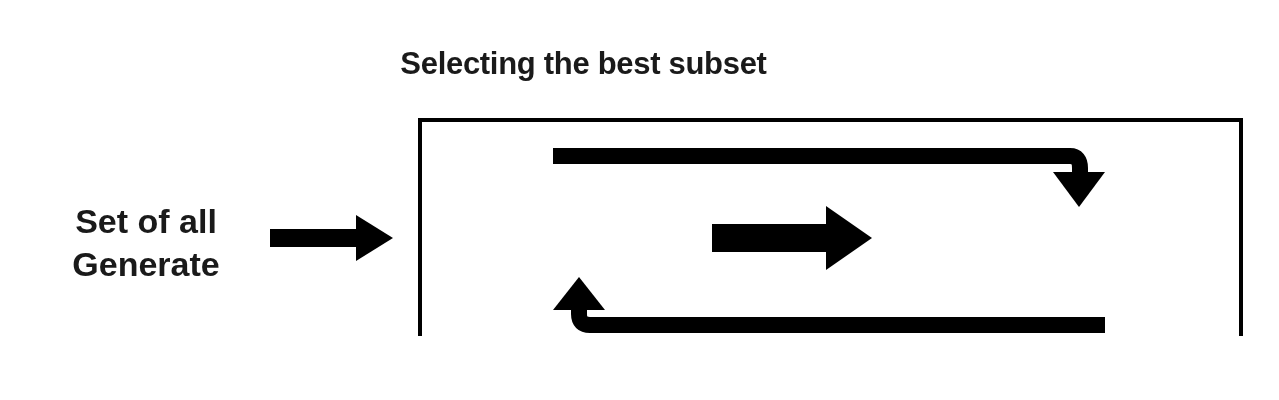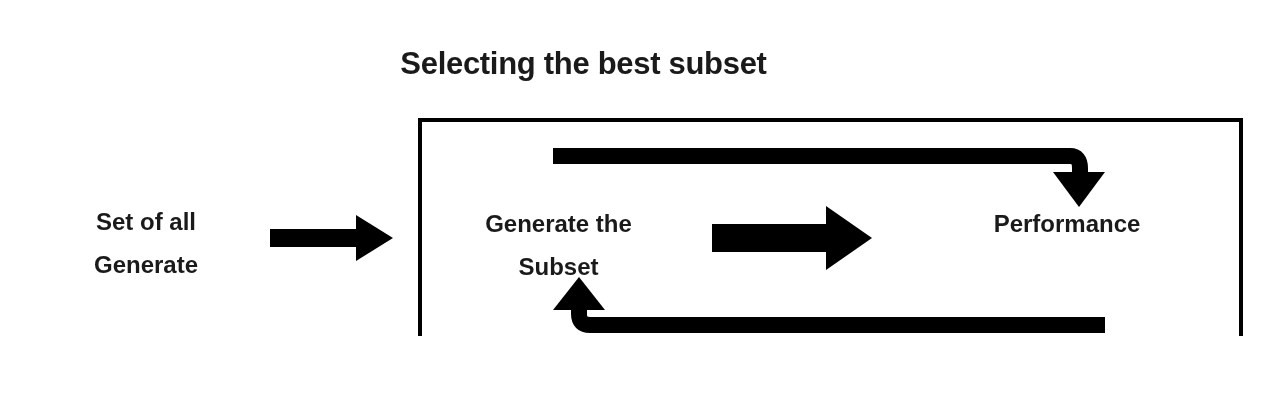--- a/index.html
+++ b/index.html
@@ -42,21 +42,21 @@
     border: 4px solid #000000;
     box-sizing: border-box;
     background: #ffffff;
   }
 
   
   .node-label {
     position: absolute;
     text-align: center;
     font-weight: bold;
-    font-size: 24px;
+    font-size: 34px;
     line-height: 43px;
     color: #1a1a1a;
     white-space: nowrap;
   }
   #label-source {
     left: 16px;
     top: 200px;
     width: 260px;
   }
   #label-generate {
@@ -90,27 +90,22 @@
 
   <div id="diagram-title">Selecting the best subset</div>
 
   <div id="process-box"></div>
 
   <div class="node-label" id="label-source">
     <span class="node-line">Set of all</span>
     <span class="node-line">Generate</span>
   </div>
 
-  <div class="node-label" id="label-generate">
-    <span class="node-line">Generate the</span>
-    <span class="node-line">Subset</span>
-  </div>
 
   <div class="node-label" id="label-learning">
-    <span class="node-line">Performance</span>
   </div>
 
   <svg id="arrow-layer" viewBox="0 0 1279 400" xmlns="http://www.w3.org/2000/svg">
 
     <g fill="#000000">
       <rect x="270" y="229" width="90" height="18"></rect>
       <polygon points="356,215 356,261 393,238"></polygon>
     </g>
 
     <g fill="#000000">

